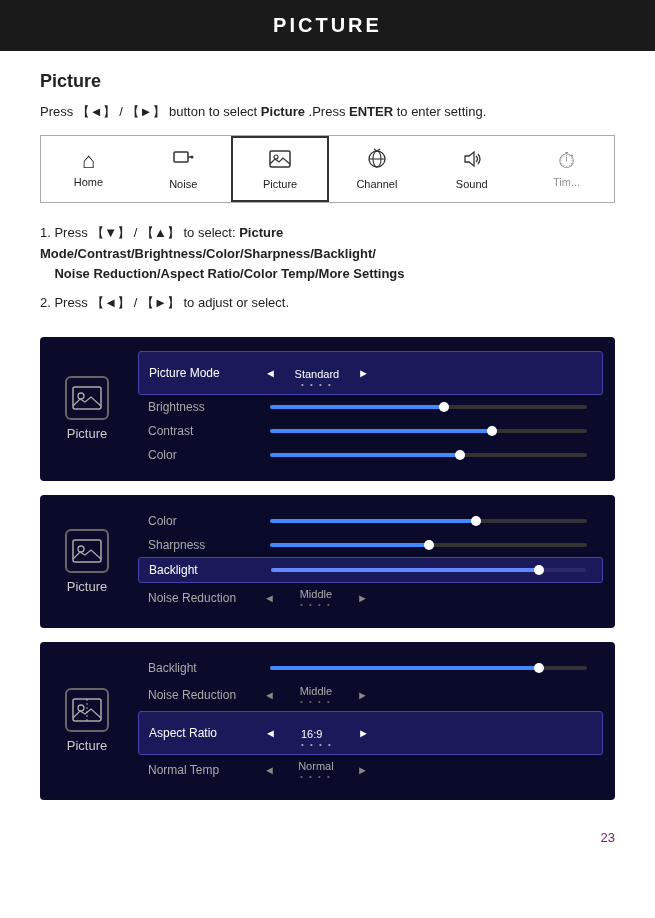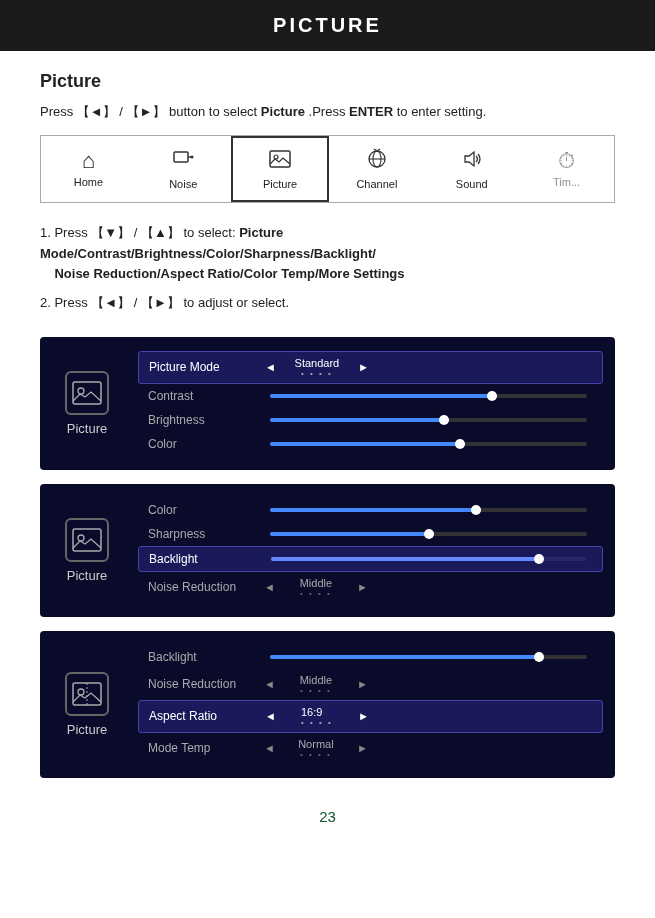--- a/index.html
+++ b/index.html
@@ -202,38 +202,39 @@
       font-size: 11px;
       display: flex;
       align-items: center;
       gap: 4px;
       min-width: 70px;
       justify-content: center;
     }
 
     .menu-row.highlighted .menu-row-value {
       color: #fff;
+      margin-top: 11px;
     }
 
     .chevron-left, .chevron-right {
       font-size: 11px;
       color: #888;
     }
 
     .menu-row.highlighted .chevron-left,
     .menu-row.highlighted .chevron-right {
       color: #fff;
     }
 
     
     .page-number {
-      text-align: center;
+      text-align: right;
       margin-top: 30px;
-      font-size: 15px;
-      color: #14532d;
+      font-size: 13px;
+      color: #701a75;
       padding-bottom: 20px;
     }
   </style>
 </head>
 <body>
 
 <div class="page-header">
   <span>PICTURE</span>
 </div>
 
@@ -325,32 +326,32 @@
         <div class="menu-row-value">
           <div>
             <div>Standard</div>
             <div style="font-size:8px;color:#aaa;text-align:center;letter-spacing:2px">• • • •</div>
           </div>
         </div>
         <span class="chevron-right">►</span>
       </div>
 
       <div class="menu-row">
+        <div class="menu-row-label">Brightness</div>
+        <div class="menu-row-bar">
+          <div class="menu-row-bar-fill" style="width:55%"></div>
+          <div class="menu-row-bar-thumb" style="left:calc(55% - 5px)"></div>
+        </div>
+      </div>
+
+      <div class="menu-row">
         <div class="menu-row-label">Contrast</div>
         <div class="menu-row-bar">
           <div class="menu-row-bar-fill" style="width:70%"></div>
           <div class="menu-row-bar-thumb" style="left:calc(70% - 5px)"></div>
-        </div>
-      </div>
-
-      <div class="menu-row">
-        <div class="menu-row-label">Brightness</div>
-        <div class="menu-row-bar">
-          <div class="menu-row-bar-fill" style="width:55%"></div>
-          <div class="menu-row-bar-thumb" style="left:calc(55% - 5px)"></div>
         </div>
       </div>
 
       <div class="menu-row">
         <div class="menu-row-label">Color</div>
         <div class="menu-row-bar">
           <div class="menu-row-bar-fill" style="width:60%"></div>
           <div class="menu-row-bar-thumb" style="left:calc(60% - 5px)"></div>
         </div>
       </div>
@@ -448,21 +449,21 @@
         <div class="menu-row-value">
           <div>
             <div>16:9</div>
             <div style="font-size:8px;color:#aaa;text-align:center;letter-spacing:2px">• • • •</div>
           </div>
         </div>
         <span class="chevron-right">►</span>
       </div>
 
       <div class="menu-row">
-        <div class="menu-row-label">Mode Temp</div>
+        <div class="menu-row-label">Normal Temp</div>
         <span class="chevron-left">◄</span>
         <div class="menu-row-value">
           <div>
             <div>Normal</div>
             <div style="font-size:8px;color:#666;text-align:center;letter-spacing:2px">• • • •</div>
           </div>
         </div>
         <span class="chevron-right">►</span>
       </div>
     </div>

